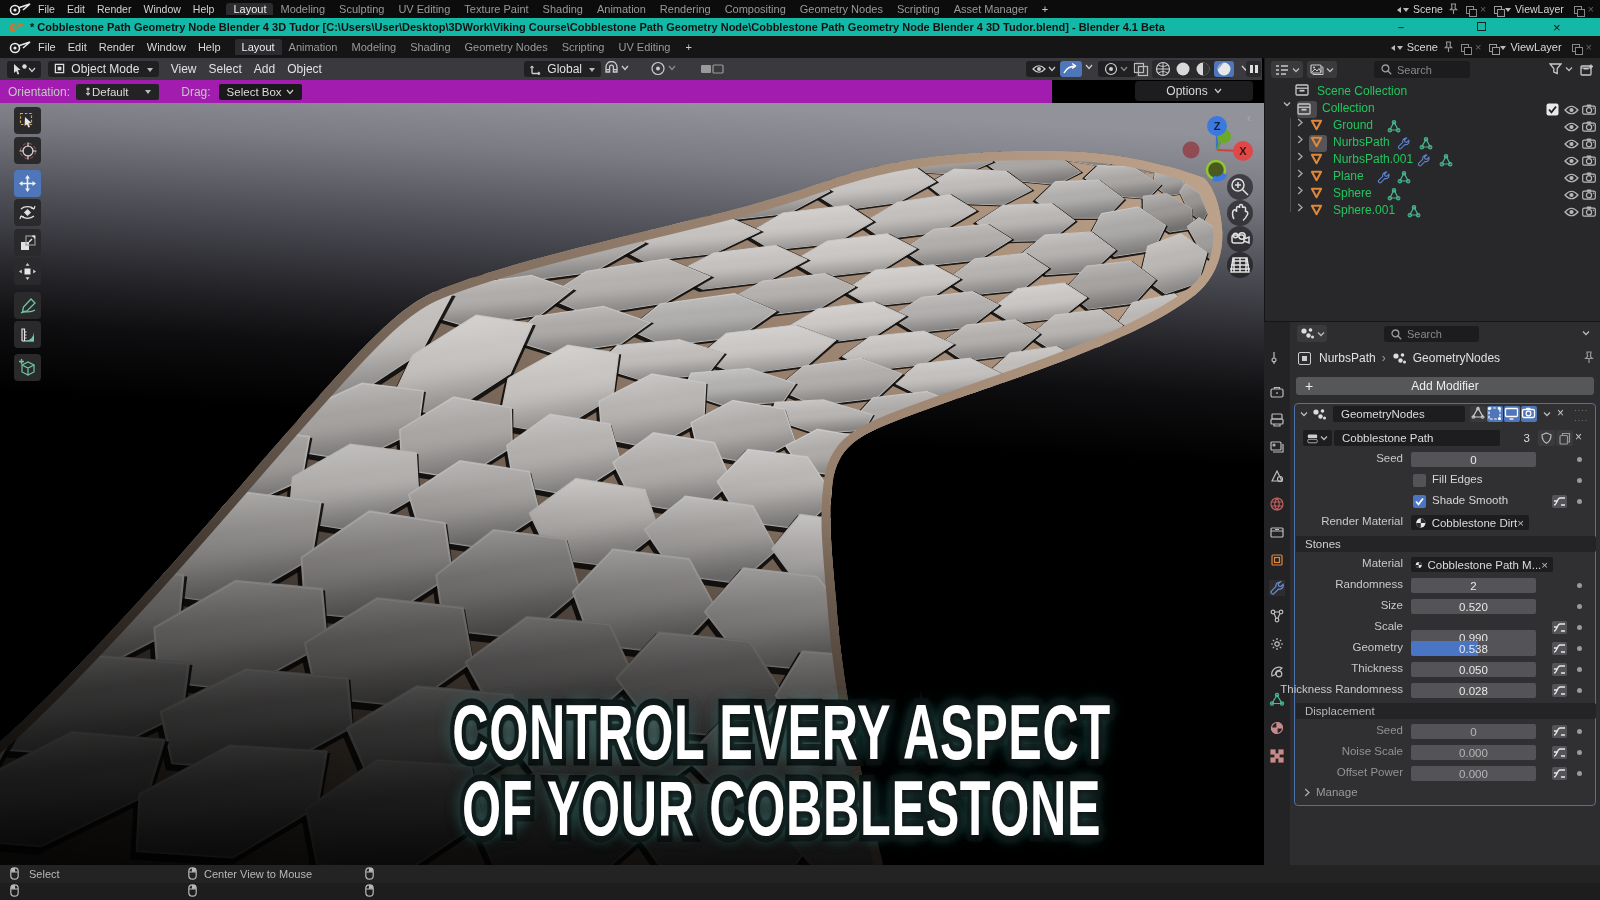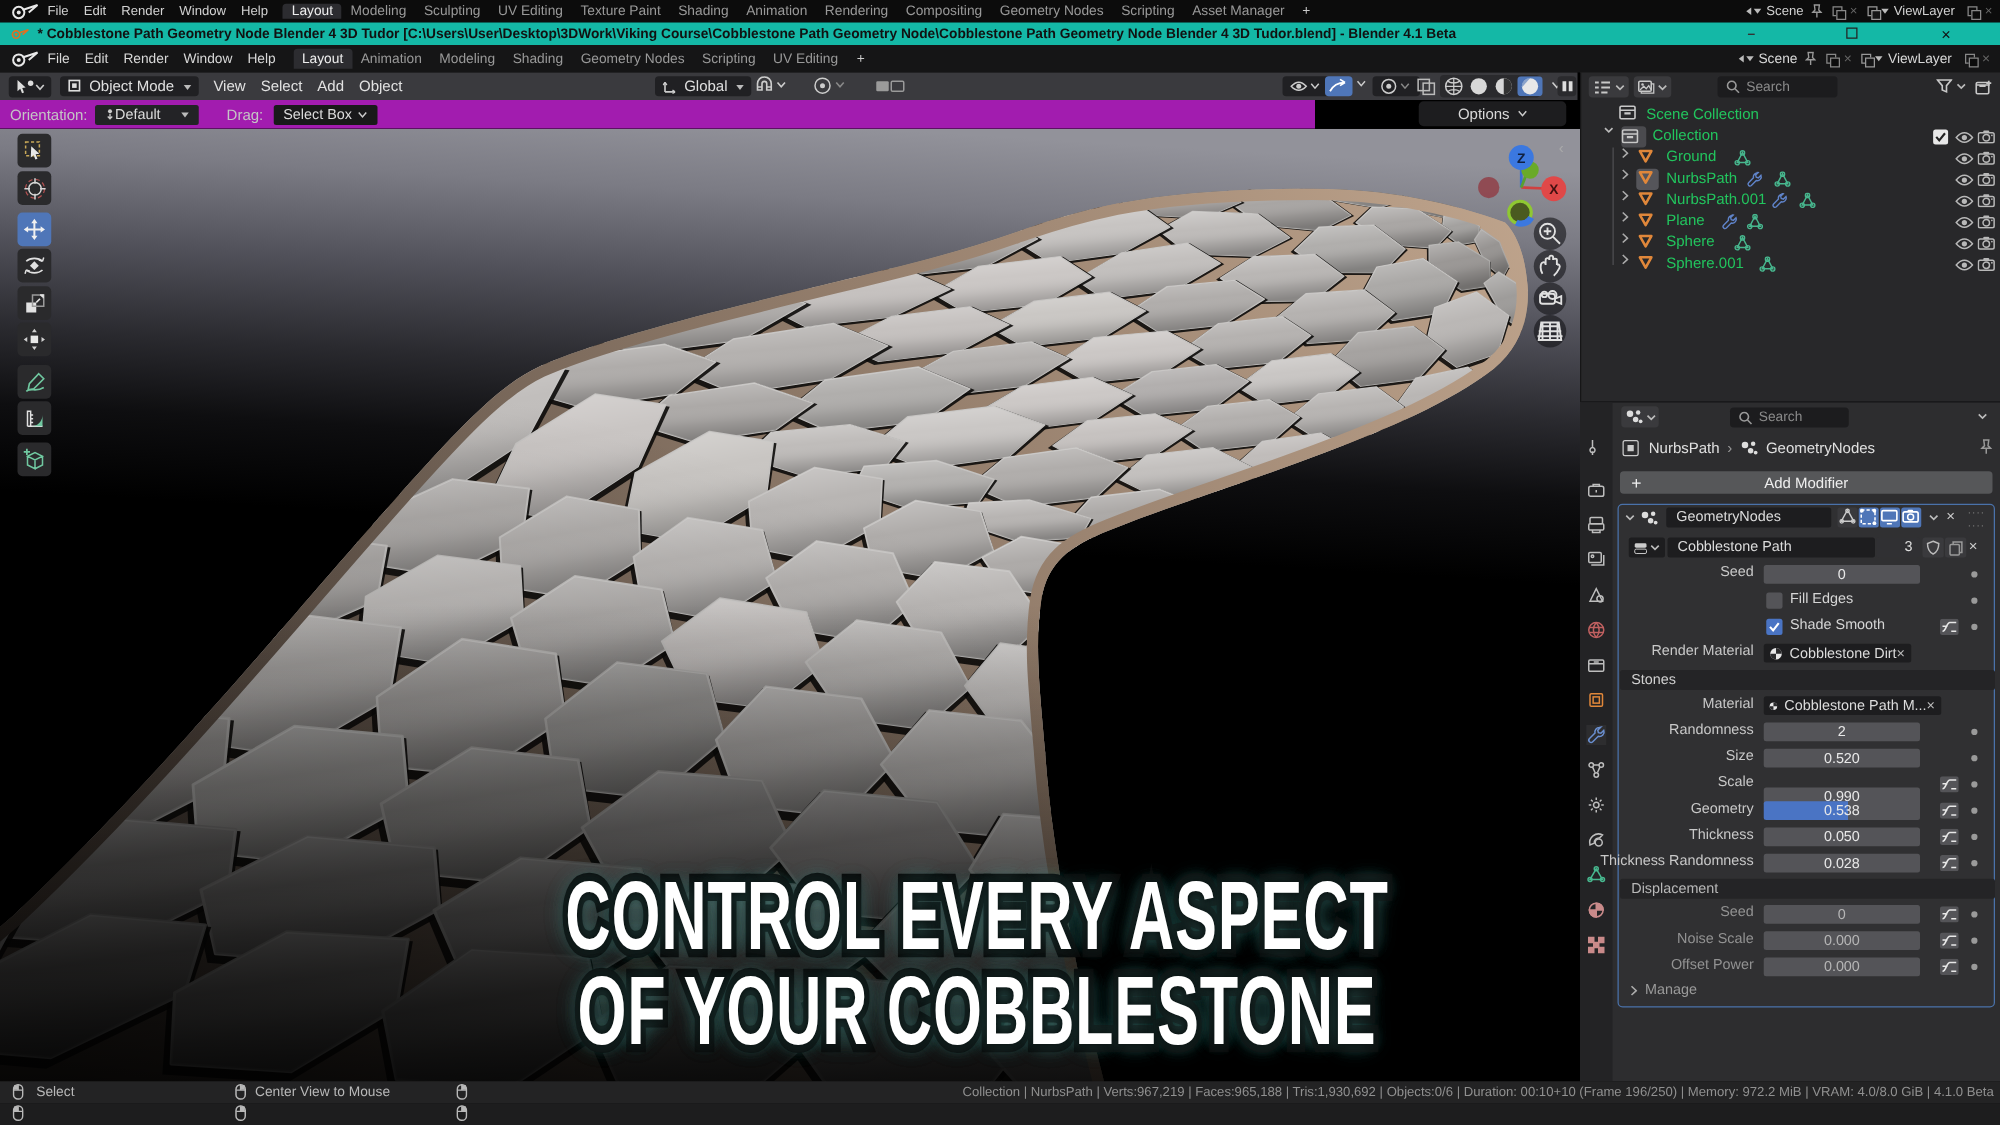--- a/index.html
+++ b/index.html
@@ -1394,21 +1394,20 @@
       </span>
       <span class="abs" style="left:204px;top:3px;color:#b8b8b8;font-size:11px">Center View to Mouse</span>
 <span class="abs" style="left:365px;top:2px">
         <svg width="9" height="13" viewBox="0 0 9 13">
           <rect x="0.8" y="0.8" width="7.4" height="11.4" rx="3.5" fill="none" stroke="#b8b8b8" stroke-width="1.2"></rect>
           <path d="M4.5 1 v4" stroke="#b8b8b8" stroke-width="1.2"></path>
           <path d="M1 5 h7" stroke="#b8b8b8" stroke-width="1"></path>
           <rect x="4.6" y="1.2" width="3.2" height="3.6" fill="#b8b8b8"></rect>
         </svg>
       </span>
-<span class="abs" style="right:5px;top:3px;color:#909090;font-size:10.5px">Collection | NurbsPath | Verts:967,219 | Faces:965,188 | Tris:1,930,692 | Objects:0/6 | Duration: 00:10+10 (Frame 196/250) | Memory: 972.2 MiB | VRAM: 4.0/8.0 GiB | 4.1.0 Beta</span>
 </div>
 <div class="bar" style="top:883px;height:17px;background:#1d1d1e">
 <span class="abs" style="left:10px;top:1px">
         <svg width="9" height="13" viewBox="0 0 9 13">
           <rect x="0.8" y="0.8" width="7.4" height="11.4" rx="3.5" fill="none" stroke="#b8b8b8" stroke-width="1.2"></rect>
           <path d="M4.5 1 v4" stroke="#b8b8b8" stroke-width="1.2"></path>
           <path d="M1 5 h7" stroke="#b8b8b8" stroke-width="1"></path>
           <rect x="1.2" y="1.2" width="3.2" height="3.6" fill="#b8b8b8"></rect>
         </svg>
       </span>

